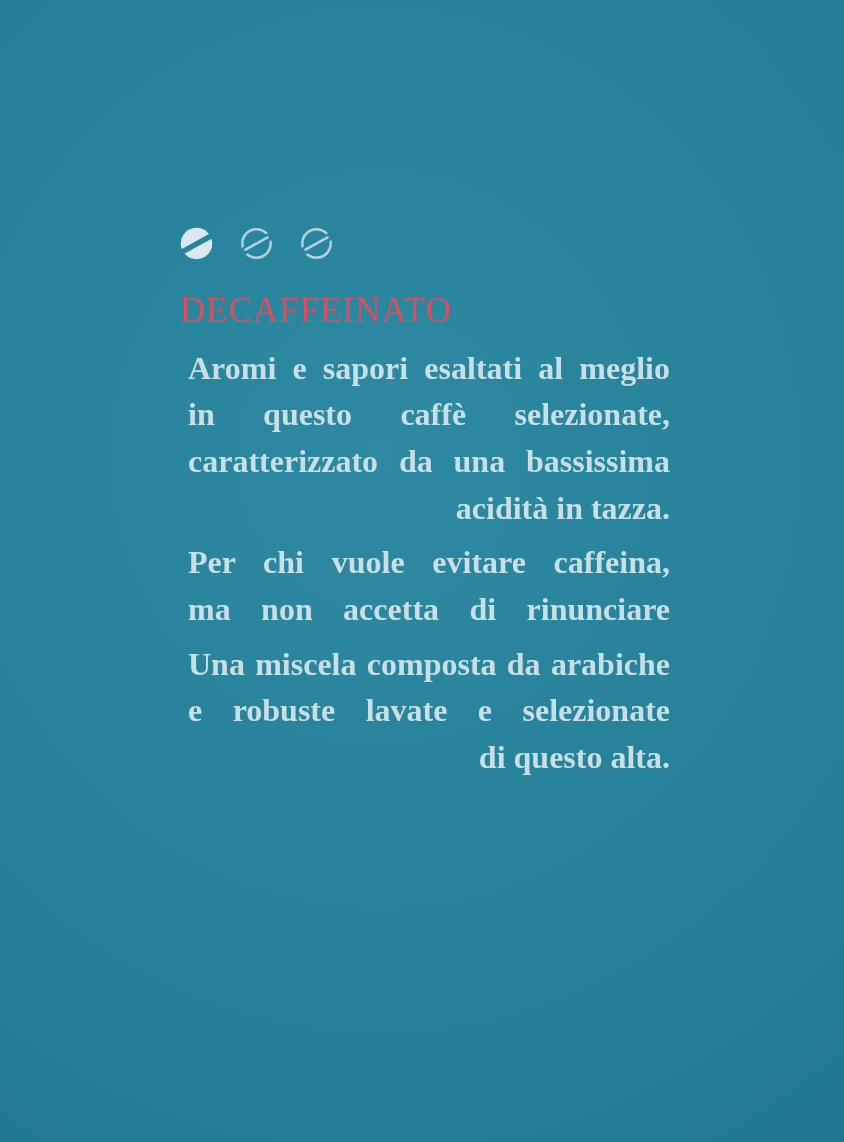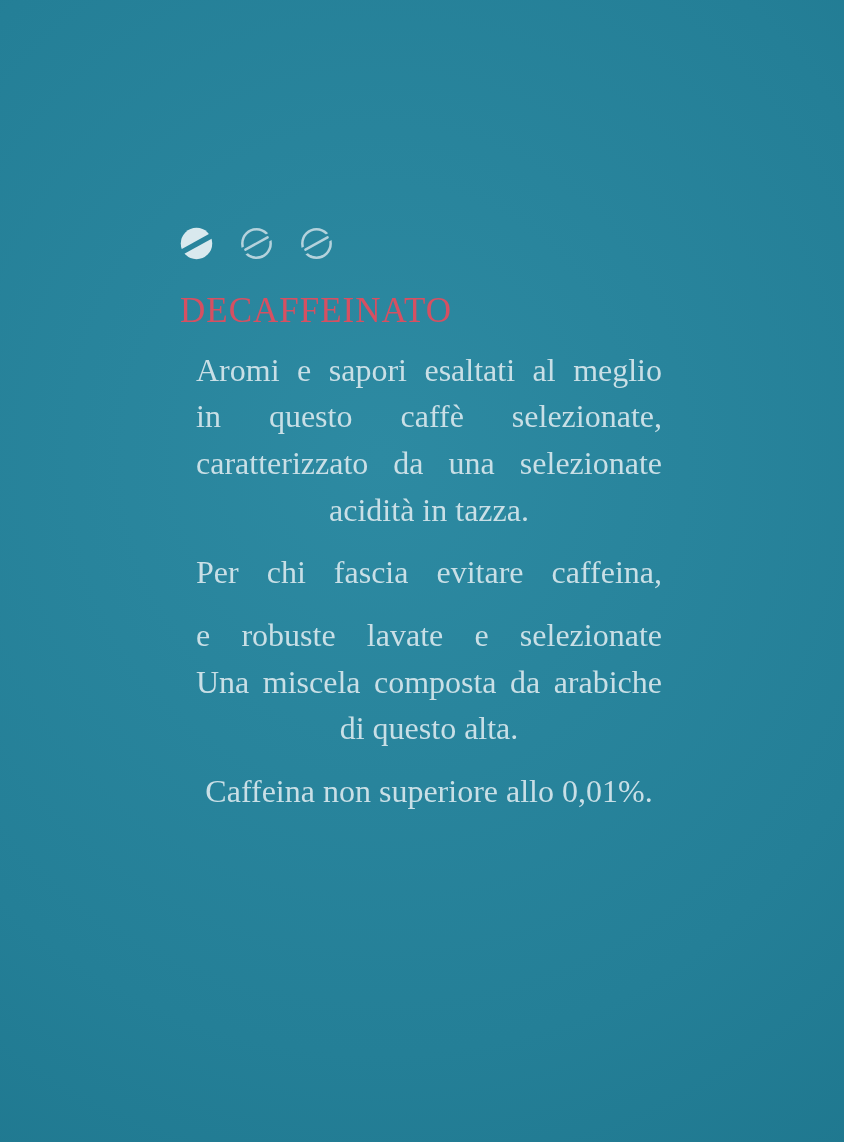--- a/index.html
+++ b/index.html
@@ -42,24 +42,25 @@
     color: var(--title-color, #d65062);
     margin-bottom: 14px;
     white-space: nowrap;
   }
   .bodytext {
     color: var(--body-text-color, #c9dfe6);
     font-size: 32px;
     line-height: 46.7px;
   }
   .para {
-    margin: 16px;
+    margin: 8px;
+    font-weight: bold;
   }
   .line {
-    text-align: center;
+    text-align: right;
     white-space: normal;
   }
   .line.j {
     text-align: justify;
     text-align-last: justify;
     text-justify: inter-word;
   }
 </style>
 </head>
 <body>
@@ -97,29 +98,27 @@
       <line x1="5.6" y1="23.3" x2="28.4" y2="10.7" stroke-width="2.6" stroke-linecap="round" style="stroke: var(--bean-outline-color, #b4d2dc)"></line>
     </svg>
   </div>
 
   <div class="title">DECAFFEINATO</div>
 
   <div class="bodytext">
     <div class="para">
       <div class="line j">Aromi e sapori esaltati al meglio</div>
       <div class="line j">in questo caffè selezionate,</div>
-      <div class="line j">caratterizzato da una selezionate</div>
+      <div class="line j">caratterizzato da una bassissima</div>
       <div class="line">acidità in tazza.</div>
     </div>
     <div class="para">
-      <div class="line j">Per chi fascia evitare caffeina,</div>
+      <div class="line j">Per chi vuole evitare caffeina,</div>
+      <div class="line j">ma non accetta di rinunciare</div>
     </div>
     <div class="para">
+      <div class="line j">Una miscela composta da arabiche</div>
       <div class="line j">e robuste lavate e selezionate</div>
-      <div class="line j">Una miscela composta da arabiche</div>
       <div class="line">di questo alta.</div>
-    </div>
-    <div class="para">
-      <div class="line">Caffeina non superiore allo 0,01%.</div>
     </div>
   </div>
 
 </div>
 
 </body></html>

